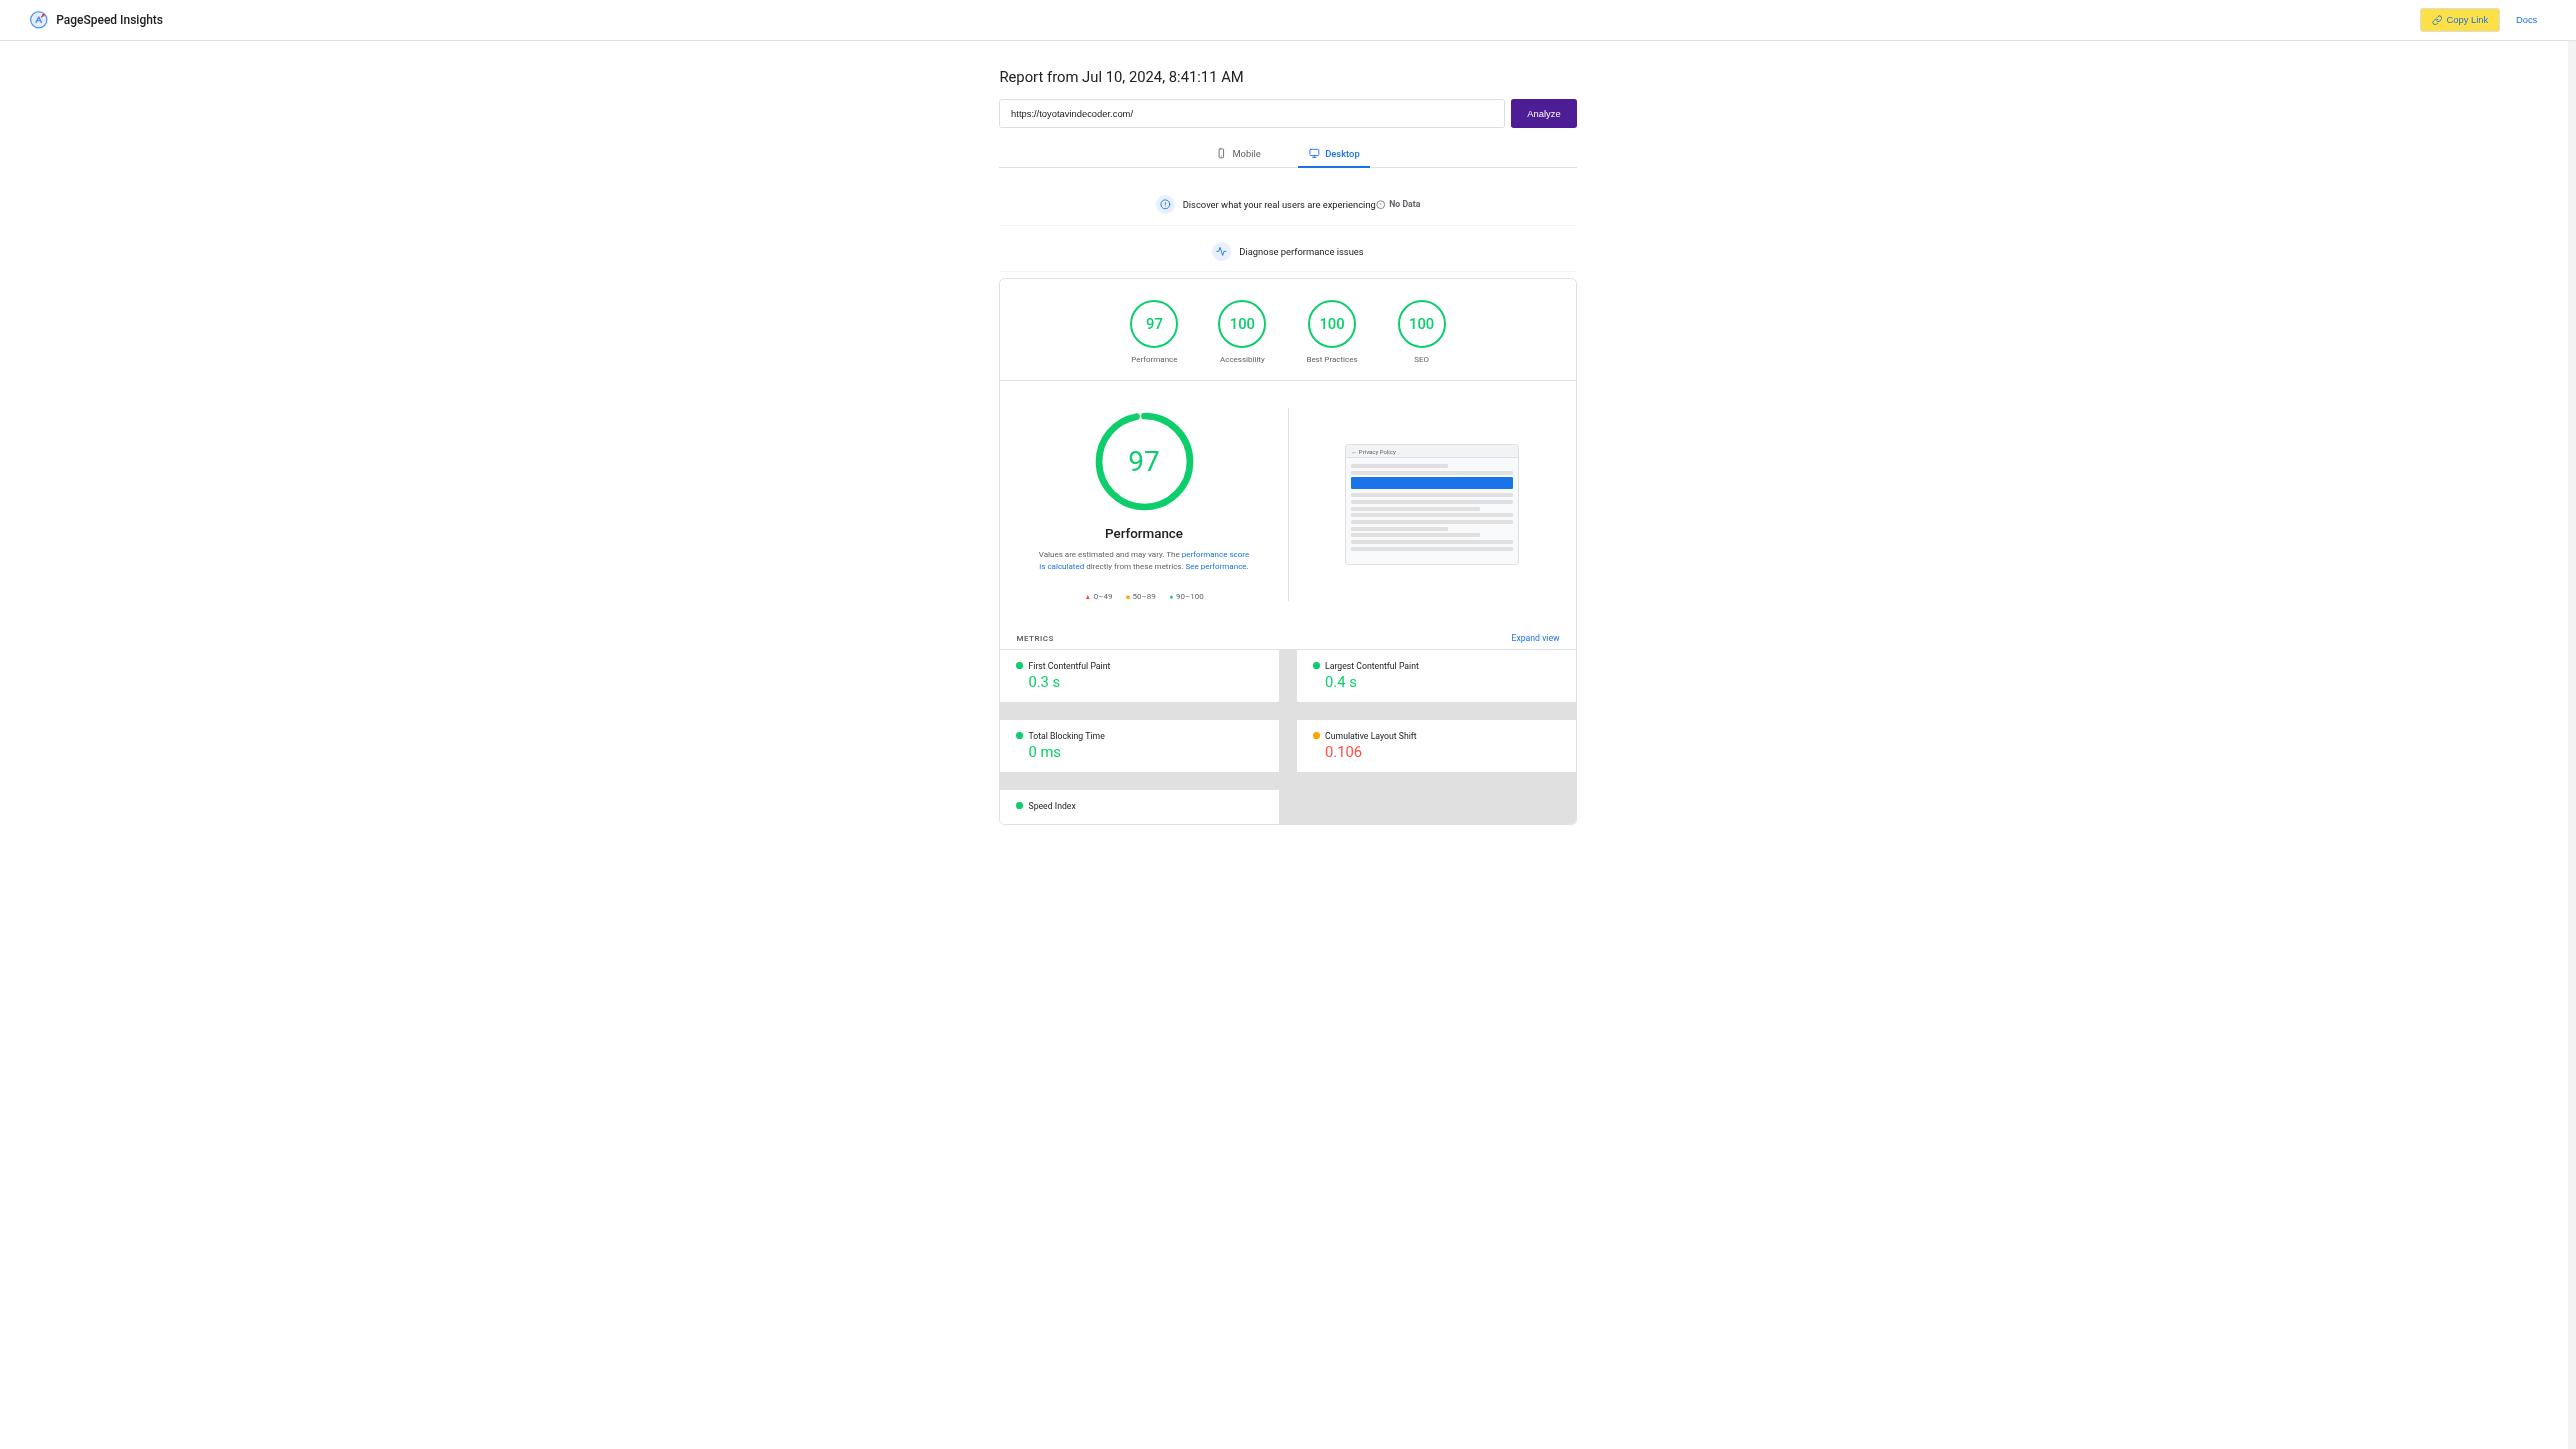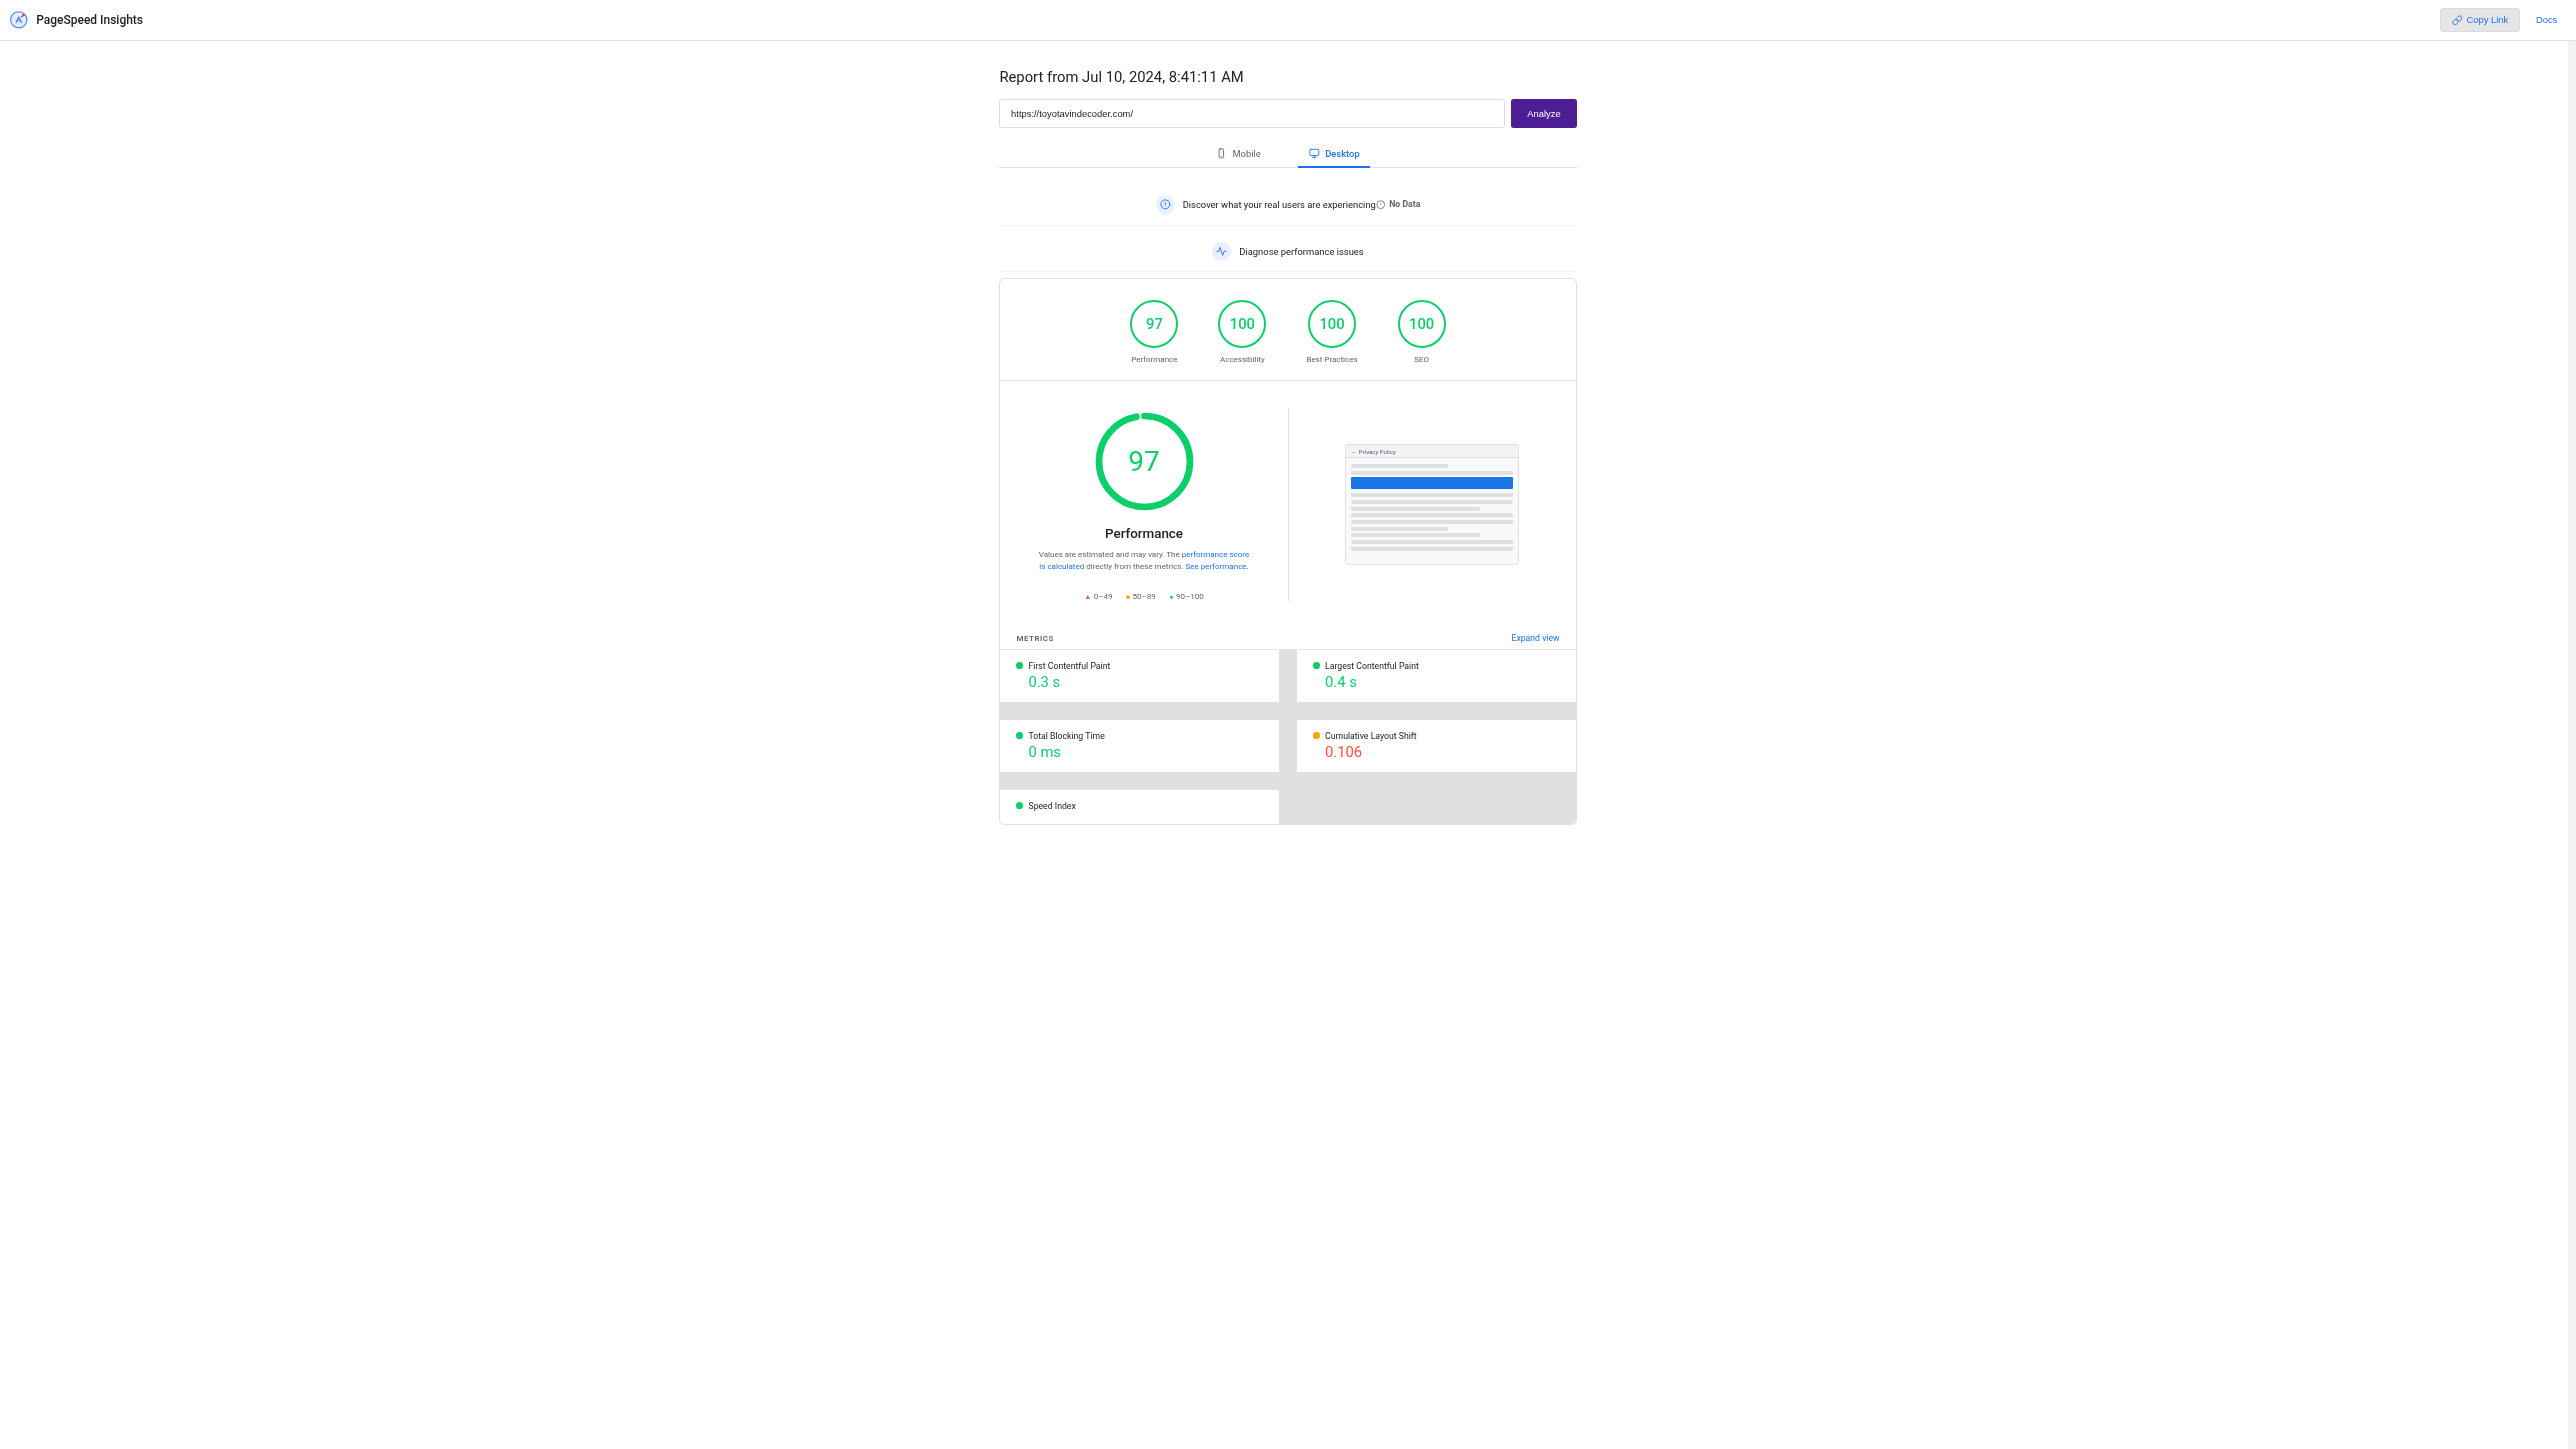--- a/index.html
+++ b/index.html
@@ -8,21 +8,21 @@
       background: #fff;
       color: #202124;
       font-size: 9.4px;
     }
 
     
     .header {
       display: flex;
       align-items: center;
       justify-content: space-between;
-      padding: 8px 8px;
+      padding: 8px 28px;
       border-bottom: 0.7px solid #e0e0e0;
       position: sticky;
       top: 0;
       background: #fff;
       z-index: 100;
     }
     .header-logo {
       display: flex;
       align-items: center;
       gap: 6.7px;
@@ -41,21 +41,21 @@
       align-items: center;
       gap: 5.4px;
     }
     .btn-copy-link {
       display: flex;
       align-items: center;
       gap: 4px;
       padding: 5.4px 10.7px;
       border: 0.7px solid #dadce0;
       border-radius: 2.7px;
-      background: #e5e5e5;
+      background: #fde047;
       color: #1a73e8;
       font-size: 9.4px;
       cursor: pointer;
       font-weight: 500;
     }
     .btn-docs {
       padding: 5.4px 10.7px;
       border: none;
       background: none;
       color: #1a73e8;

